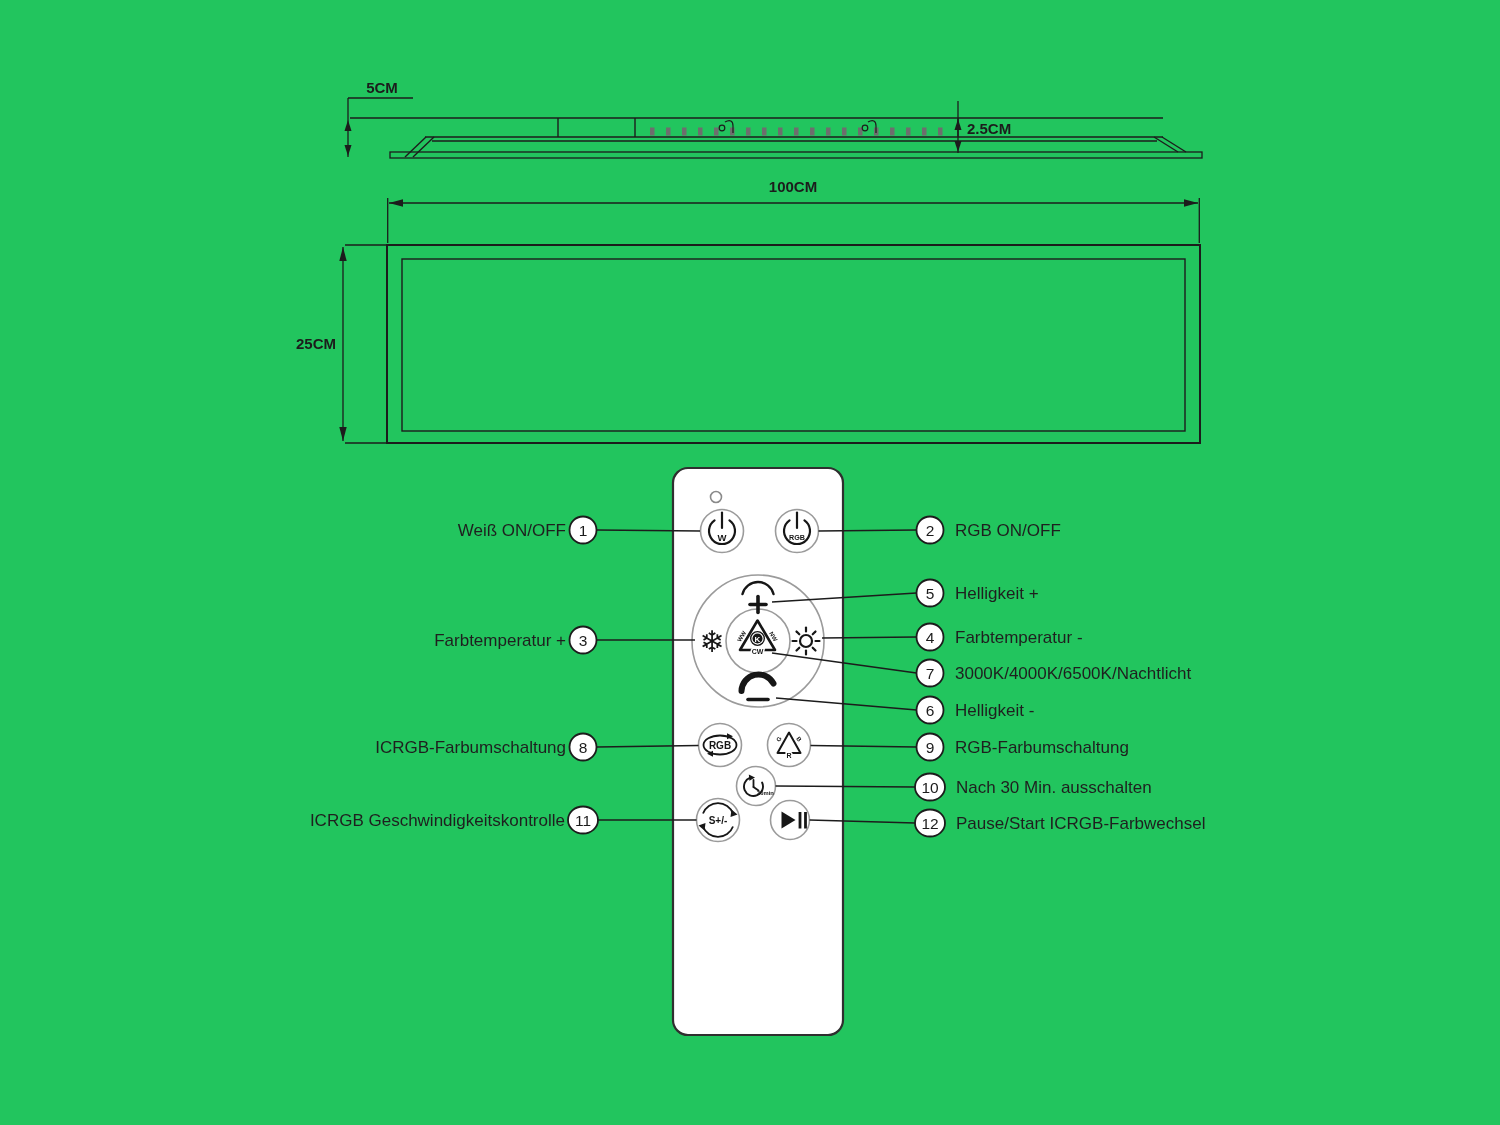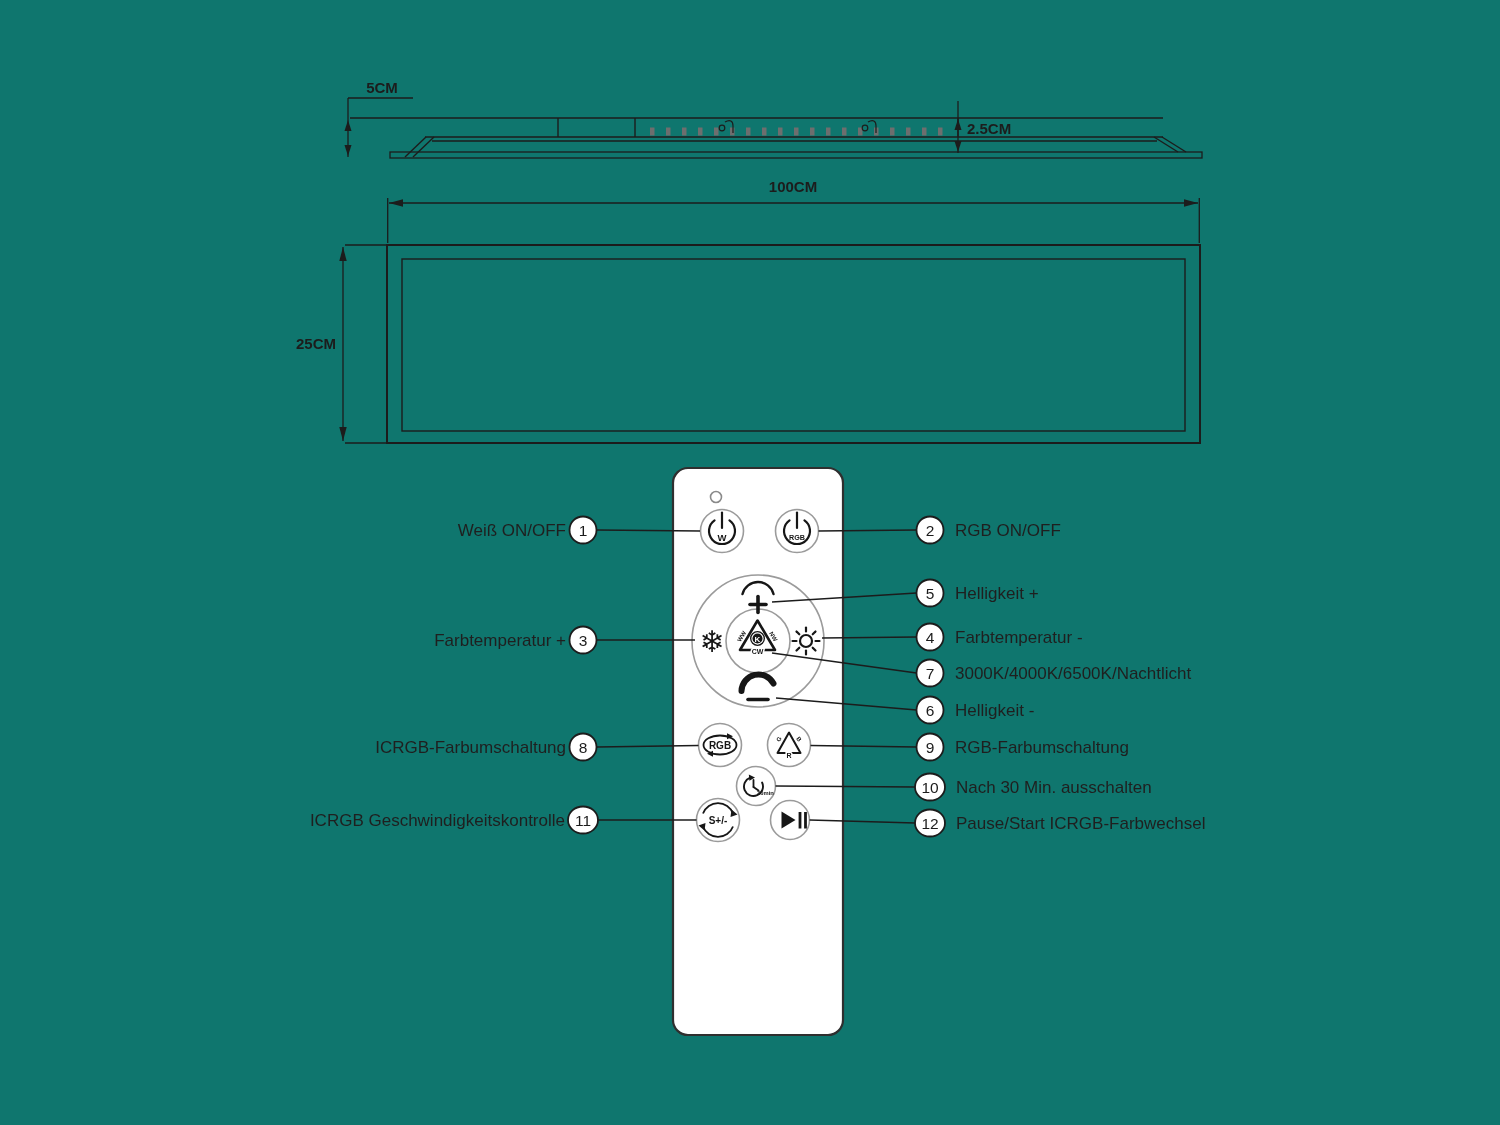--- a/index.html
+++ b/index.html
@@ -1,16 +1,16 @@
 <!DOCTYPE html>
 <html><head>
 <meta charset="utf-8">
 <style>
   html,body{margin:0;padding:0;background:#ffffff;}
-  .page{position:relative;width:1500px;height:1125px;background:#0f766e;overflow:hidden;
+  .page{position:relative;width:1500px;height:1125px;background:#22c55e;overflow:hidden;
         font-family:"Liberation Sans", sans-serif;}
   svg text{font-family:"Liberation Sans", sans-serif;}
   .dimtext{font-size:15px;font-weight:bold;fill:#1c1c1c;}
   .callout-label{font-size:17px;fill:#1f1f1f;}
   .callout-num{font-size:15.5px;fill:#1c1c1c;}
   .halo{paint-order:stroke;stroke:#ffffff;stroke-width:3px;}
 </style>
 </head>
 <body>
 

